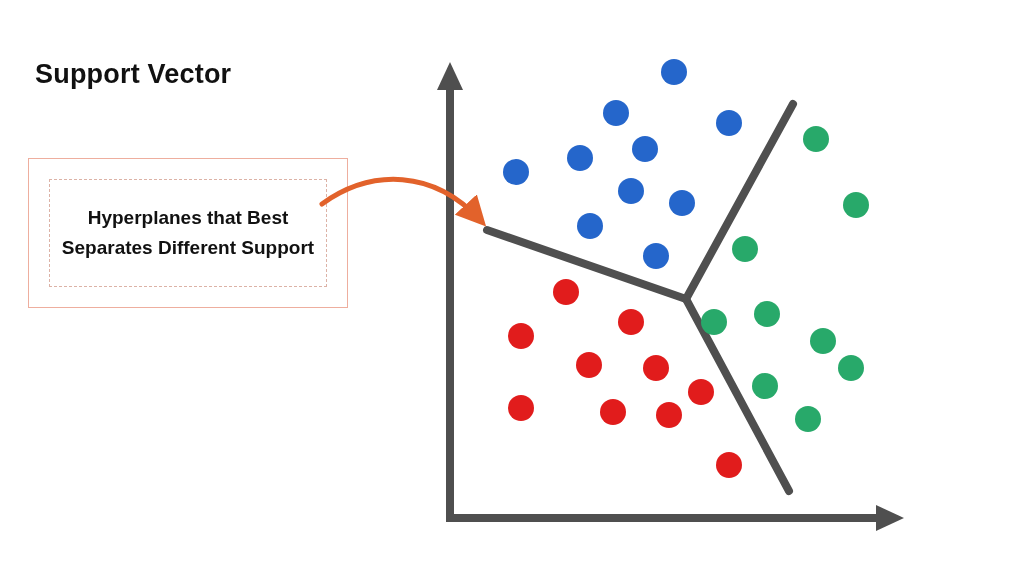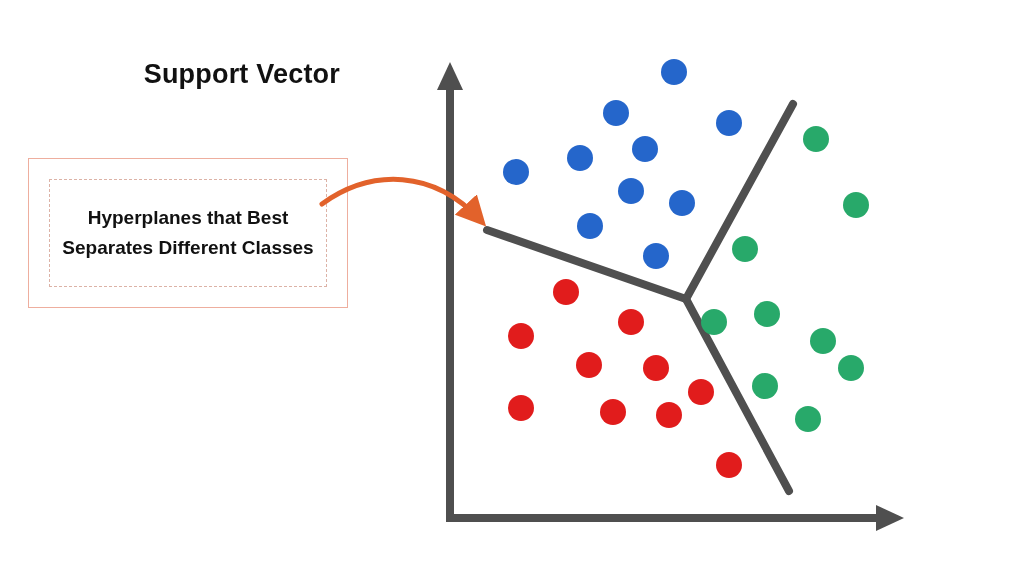--- a/index.html
+++ b/index.html
@@ -12,21 +12,21 @@
     background: #ffffff;
     font-family: "Liberation Sans", sans-serif;
     position: relative;
     overflow: hidden;
   }
   .title {
     position: absolute;
     left: 35px;
     top: 56px;
     width: 305px;
-    text-align: right;
+    text-align: left;
     font-weight: bold;
     font-size: 27px;
     line-height: 1.35;
     color: #111111;
     letter-spacing: 0.2px;
   }
   .annotation-box {
     position: absolute;
     left: 28px;
     top: 158px;
@@ -61,21 +61,21 @@
 </head>
 <body>
 
 <div class="title">
   <div>Support Vector</div>
 </div>
 
 <div class="annotation-box">
   <div class="annotation-inner">
     <div>Hyperplanes that Best</div>
-    <div>Separates Different Classes</div>
+    <div>Separates Different Support</div>
   </div>
 </div>
 
 <svg class="plot" width="1024" height="576" viewBox="0 0 1024 576">
   <defs>
     <marker id="arrowhead" markerWidth="6" markerHeight="6" refX="4.2" refY="3" orient="auto">
       <path d="M0,0 L6,3 L0,6 Z" fill="#e2622b"></path>
     </marker>
   </defs>
   <g>

